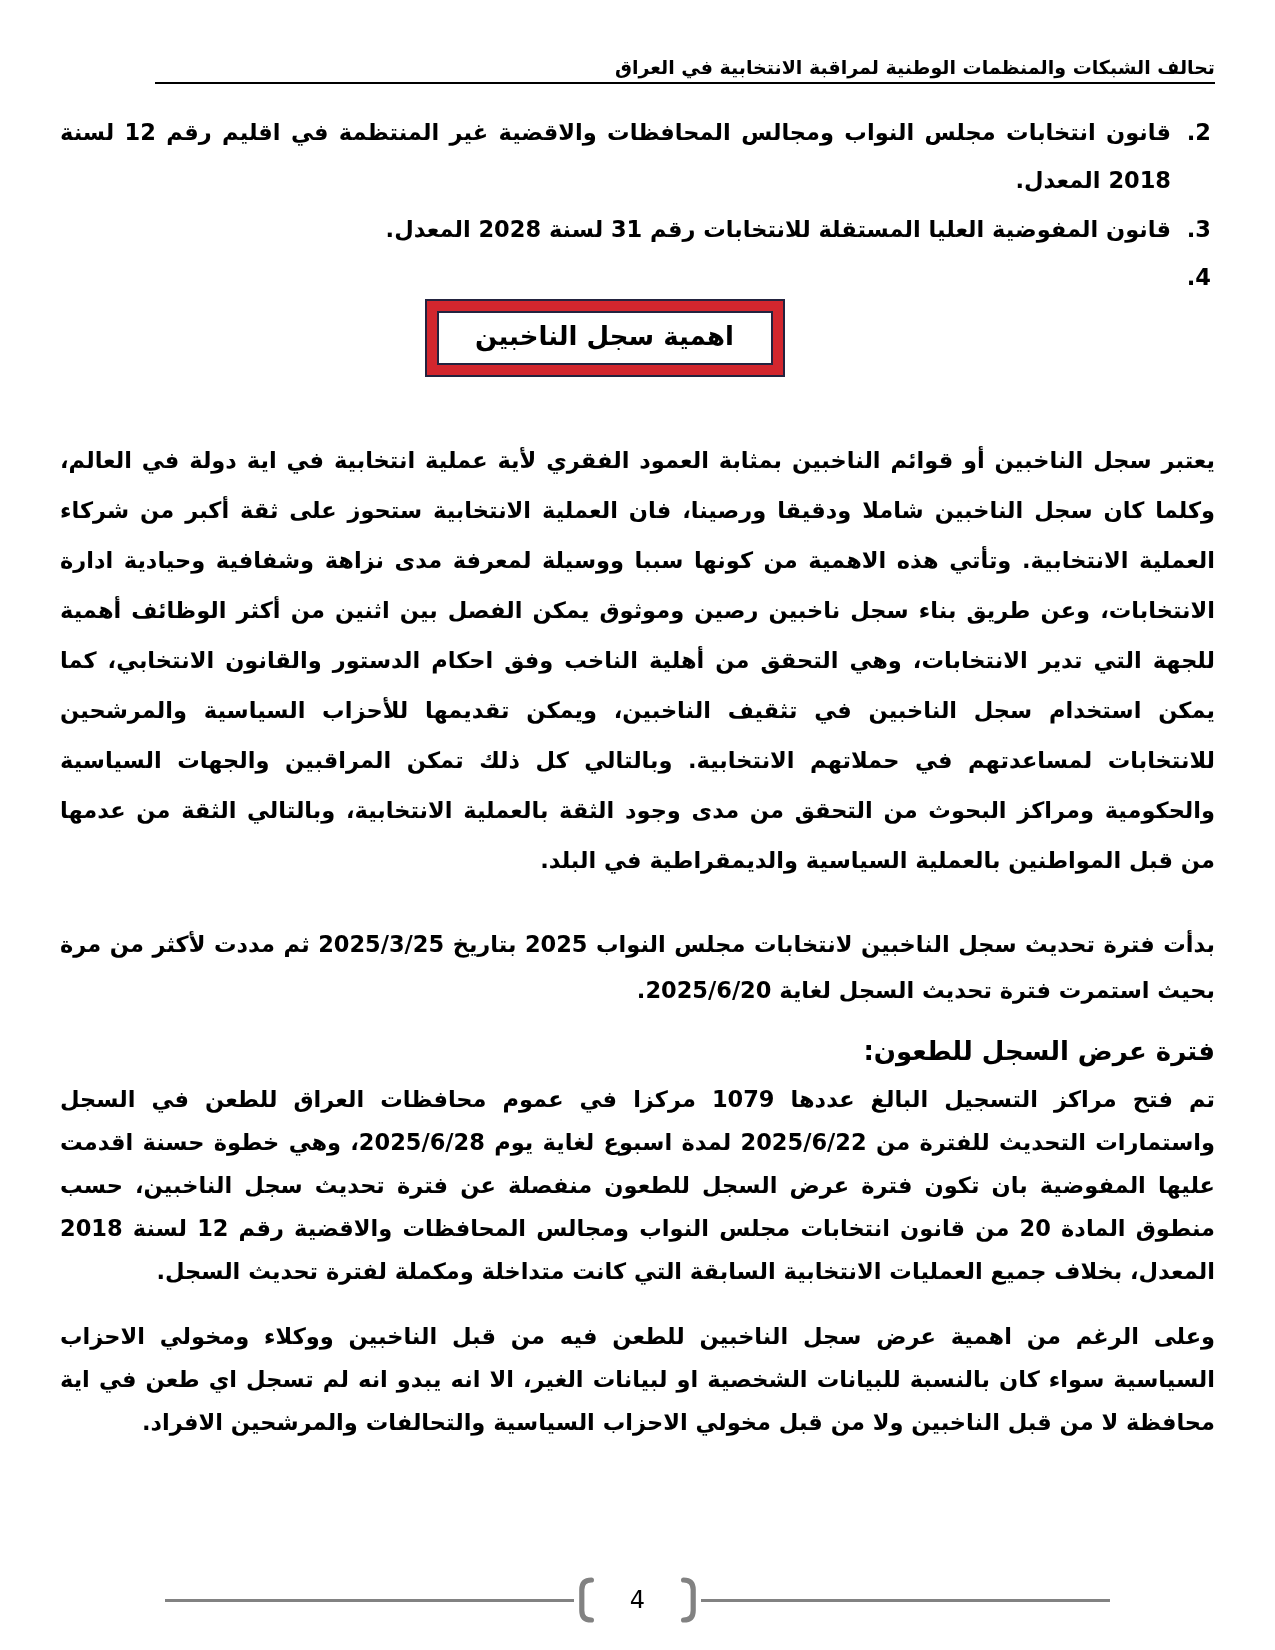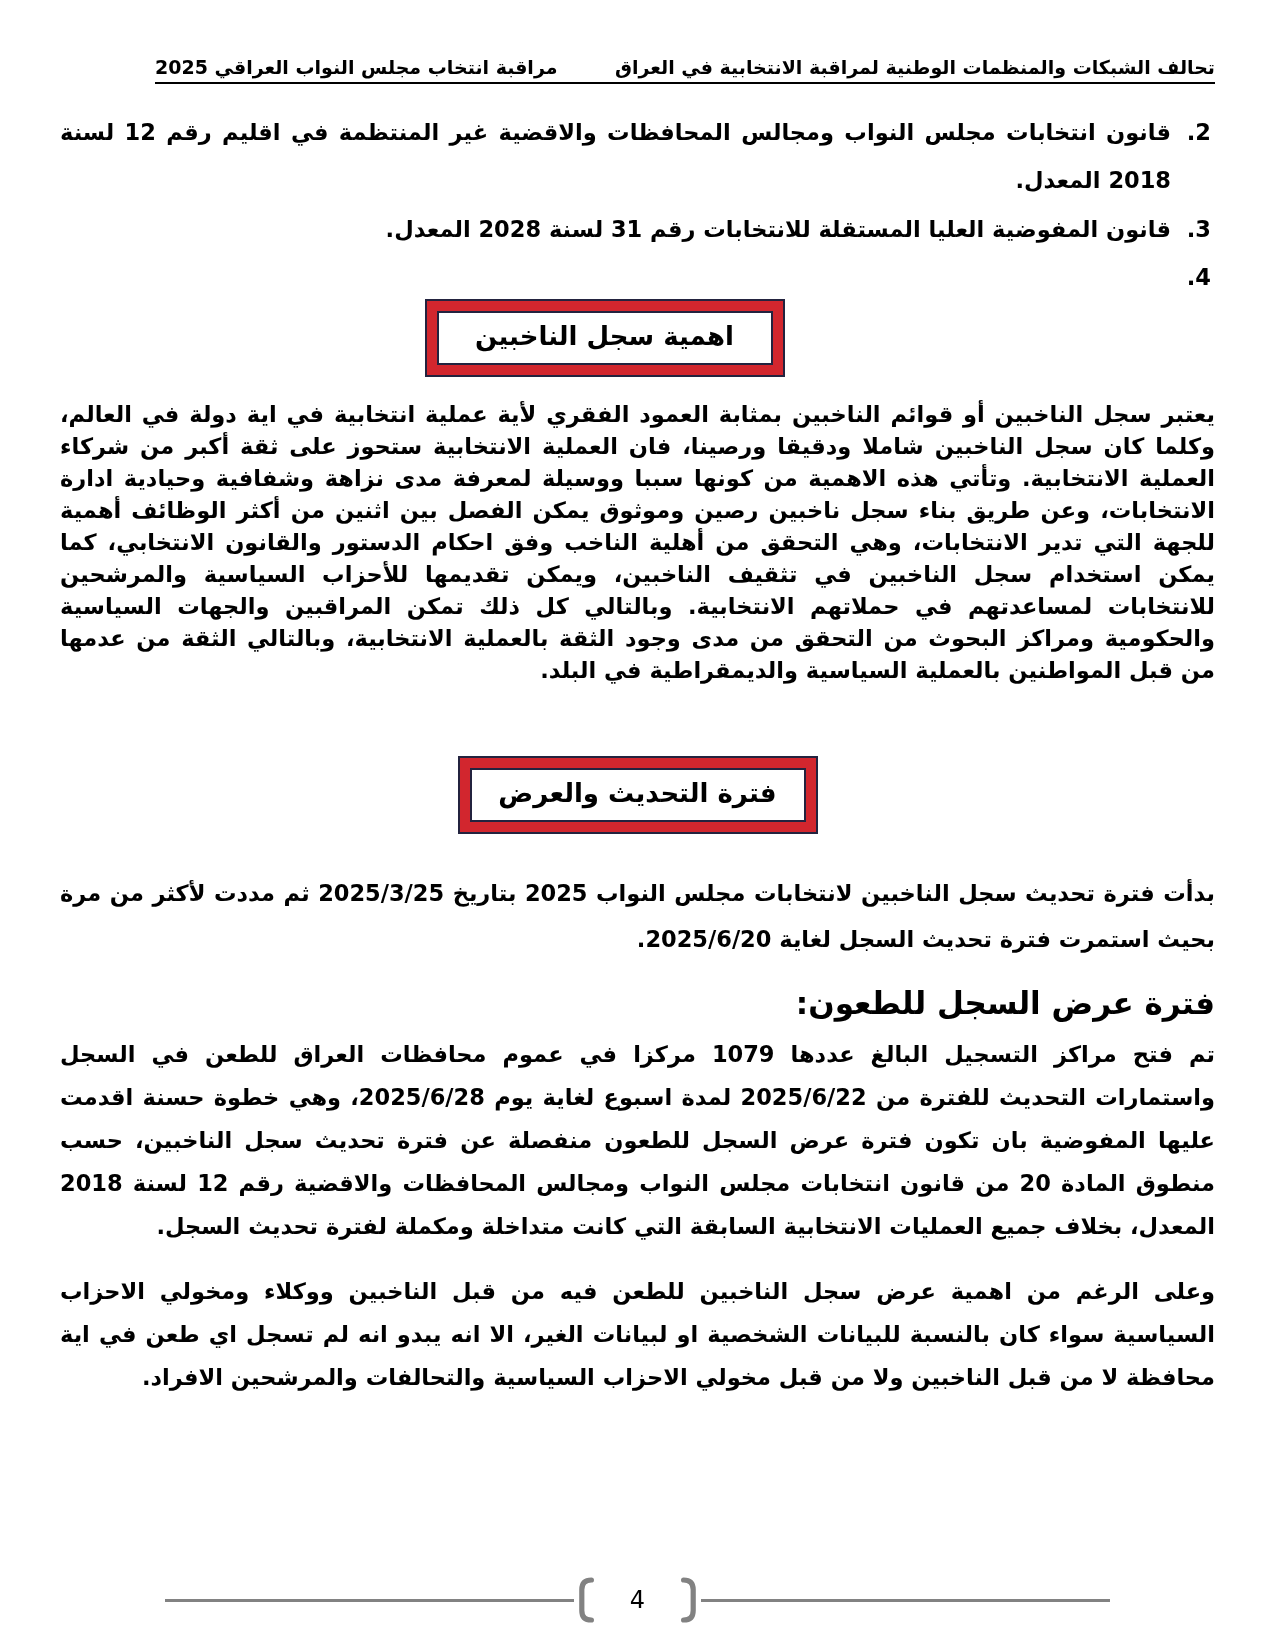--- a/index.html
+++ b/index.html
@@ -63,30 +63,30 @@
     font-size:26px;
     padding:8px 6px 12px 6px;
   }
   
   .para{
     font-size:22.5px;
     text-align:justify;
     text-justify:inter-word;
   }
   .para-importance{
-    margin-top:21px;
-    line-height:32px;
+    margin-top:58px;
+    line-height:50px;
   }
   .box-update{margin-top:70px;}
   .para-update{
     margin-top:36px;
     line-height:46px;
   }
   .sub-heading{
-    font-size:31px;
+    font-size:26px;
   }
   .para-appeals{
     margin-top:12px;
     line-height:43px;
   }
   .para-appeals-2{
     margin-top:8px;
     line-height:43px;
   }
   
@@ -118,21 +118,20 @@
     padding:0 34px;
   }
 </style>
 </head>
 <body>
 
 <div class="page">
 
   <div class="header">
     <span>تحالف الشبكات والمنظمات الوطنية لمراقبة الانتخابية في العراق</span>
-    <span>مراقبة انتخاب مجلس النواب العراقي 2025</span>
   </div>
 
   <div class="legal-list">
     <div class="li">
       <span class="li-marker">2.</span>
       <span>قانون انتخابات مجلس النواب ومجالس المحافظات والاقضية غير المنتظمة في اقليم رقم 12 لسنة 2018 المعدل.</span>
     </div>
     <div class="li">
       <span class="li-marker">3.</span>
       <span>قانون المفوضية العليا المستقلة للانتخابات رقم 31 لسنة 2028 المعدل.</span>
@@ -141,23 +140,20 @@
       <span class="li-marker">4.</span>
     </div>
   </div>
 
   <div class="title-box shift-left">
     <div class="title-box-inner">اهمية سجل الناخبين</div>
   </div>
 
   <p class="para para-importance">يعتبر سجل الناخبين أو قوائم الناخبين بمثابة العمود الفقري لأية عملية انتخابية في اية دولة في العالم، وكلما كان سجل الناخبين شاملا ودقيقا ورصينا، فان العملية الانتخابية ستحوز على ثقة أكبر من شركاء العملية الانتخابية. وتأتي هذه الاهمية من كونها سببا ووسيلة لمعرفة مدى نزاهة وشفافية وحيادية ادارة الانتخابات، وعن طريق بناء سجل ناخبين رصين وموثوق يمكن الفصل بين اثنين من أكثر الوظائف أهمية للجهة التي تدير الانتخابات، وهي التحقق من أهلية الناخب وفق احكام الدستور والقانون الانتخابي، كما يمكن استخدام سجل الناخبين في تثقيف الناخبين، ويمكن تقديمها للأحزاب السياسية والمرشحين للانتخابات لمساعدتهم في حملاتهم الانتخابية. وبالتالي كل ذلك تمكن المراقبين والجهات السياسية والحكومية ومراكز البحوث من التحقق من مدى وجود الثقة بالعملية الانتخابية، وبالتالي الثقة من عدمها من قبل المواطنين بالعملية السياسية والديمقراطية في البلد.</p>
 
-  <div class="title-box box-update">
-    <div class="title-box-inner">فترة التحديث والعرض</div>
-  </div>
 
   <p class="para para-update">بدأت فترة تحديث سجل الناخبين لانتخابات مجلس النواب 2025 بتاريخ 2025/3/25 ثم مددت لأكثر من مرة بحيث استمرت فترة تحديث السجل لغاية 2025/6/20.</p>
 
   <div class="sub-heading">فترة عرض السجل للطعون:</div>
   <p class="para para-appeals">تم فتح مراكز التسجيل البالغ عددها 1079 مركزا في عموم محافظات العراق للطعن في السجل واستمارات التحديث للفترة من 2025/6/22 لمدة اسبوع لغاية يوم 2025/6/28، وهي خطوة حسنة اقدمت عليها المفوضية بان تكون فترة عرض السجل للطعون منفصلة عن فترة تحديث سجل الناخبين، حسب منطوق المادة 20 من قانون انتخابات مجلس النواب ومجالس المحافظات والاقضية رقم 12 لسنة 2018 المعدل، بخلاف جميع العمليات الانتخابية السابقة التي كانت متداخلة ومكملة لفترة تحديث السجل.</p>
   <p class="para para-appeals-2">وعلى الرغم من اهمية عرض سجل الناخبين للطعن فيه من قبل الناخبين ووكلاء ومخولي الاحزاب السياسية سواء كان بالنسبة للبيانات الشخصية او لبيانات الغير، الا انه يبدو انه لم تسجل اي طعن في اية محافظة لا من قبل الناخبين ولا من قبل مخولي الاحزاب السياسية والتحالفات والمرشحين الافراد.</p>
 
   <div class="footer">
     <div class="footer-line"></div>
     <svg class="bracket" viewBox="0 0 24 60">

